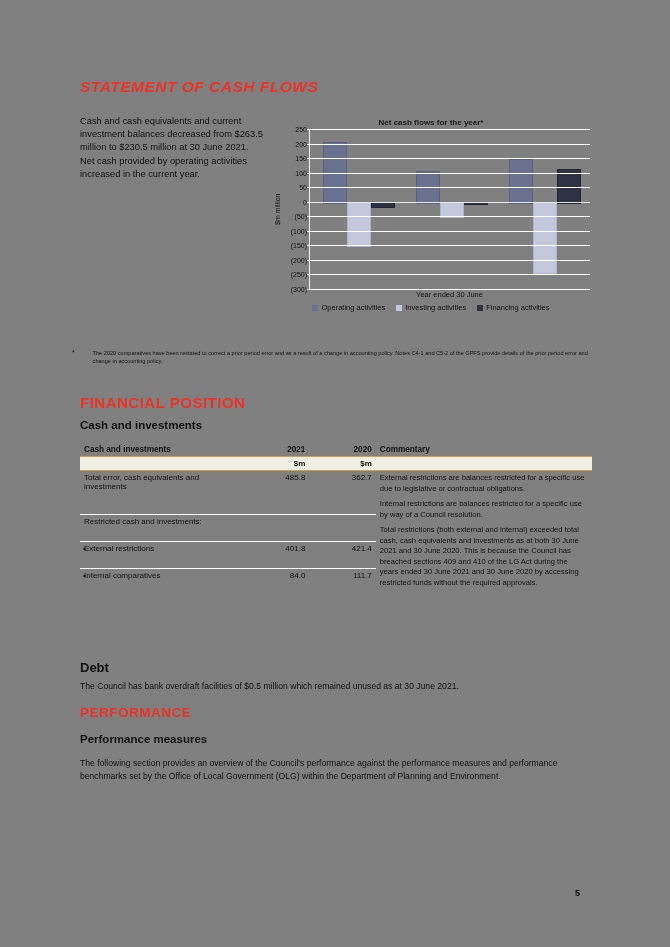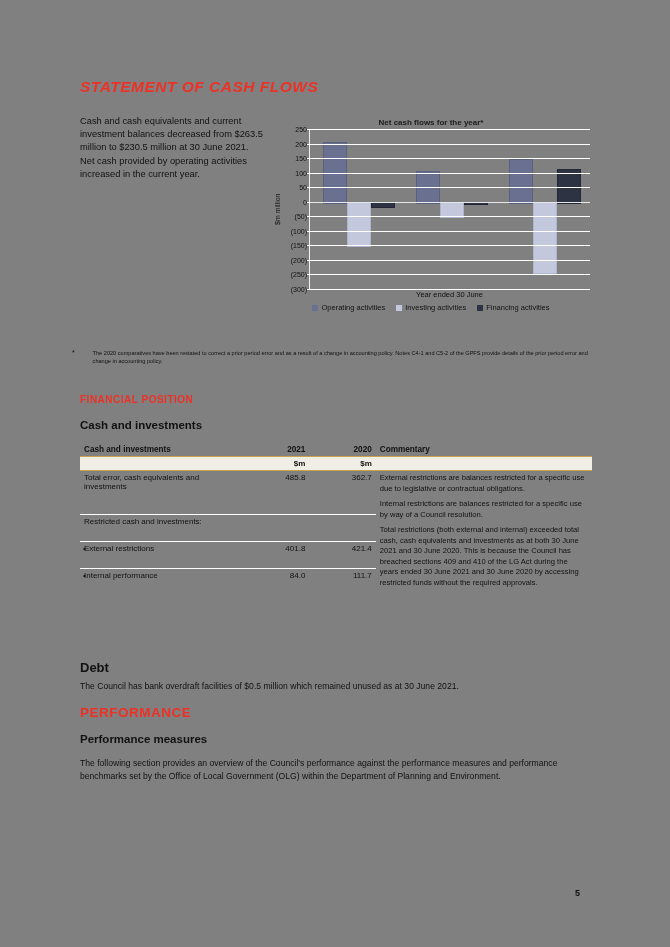--- a/index.html
+++ b/index.html
@@ -58,21 +58,21 @@
   #legend{display:flex;justify-content:center;gap:11px;font-size:7.5px;color:#111;padding-top:4px;}
   .leg{display:flex;align-items:center;gap:3px;}
   .sw{width:6px;height:6px;display:inline-block;}
 
   
   #footnote{position:absolute;left:72px;top:349px;width:520px;display:flex;gap:10px;}
   #footnote .star{font-size:7px;color:#111;width:12px;}
   #footnote .ftext{font-size:5.6px;line-height:8px;color:#111;}
 
   
-  #sec-finpos{position:absolute;left:80px;top:394px;font-size:10px;}
+  #sec-finpos{position:absolute;left:80px;top:394px;font-size:15px;}
   #h-cash-inv{position:absolute;left:80px;top:419px;font-size:11.5px;font-weight:bold;color:#111;}
 
   
   #tbl{position:absolute;left:80px;top:443px;width:512px;font-size:8px;color:#111;}
   #tbl table{border-collapse:collapse;width:100%;}
   #tbl th,#tbl td{vertical-align:top;padding:2px 4px;}
   .col-a{width:165px;}
   .col-b{width:62px;text-align:right;}
   .col-c{width:62px;text-align:right;}
   .col-d{width:223px;}
@@ -223,21 +223,21 @@
             <td class="col-a">Restricted cash and investments:</td>
             <td class="col-b"></td>
             <td class="col-c"></td>
           </tr>
           <tr class="rowline">
             <td class="col-a bullet-cell">External restrictions</td>
             <td class="col-b">401.8</td>
             <td class="col-c">421.4</td>
           </tr>
           <tr class="rowline">
-            <td class="col-a bullet-cell">Internal performance</td>
+            <td class="col-a bullet-cell">Internal comparatives</td>
             <td class="col-b">84.0</td>
             <td class="col-c">111.7</td>
           </tr>
         </tbody>
     </table>
   </div>
 
   <div id="h-debt">Debt</div>
   <div id="p-debt">The Council has bank overdraft facilities of $0.5 million which remained unused as at 30 June 2021.</div>
 

